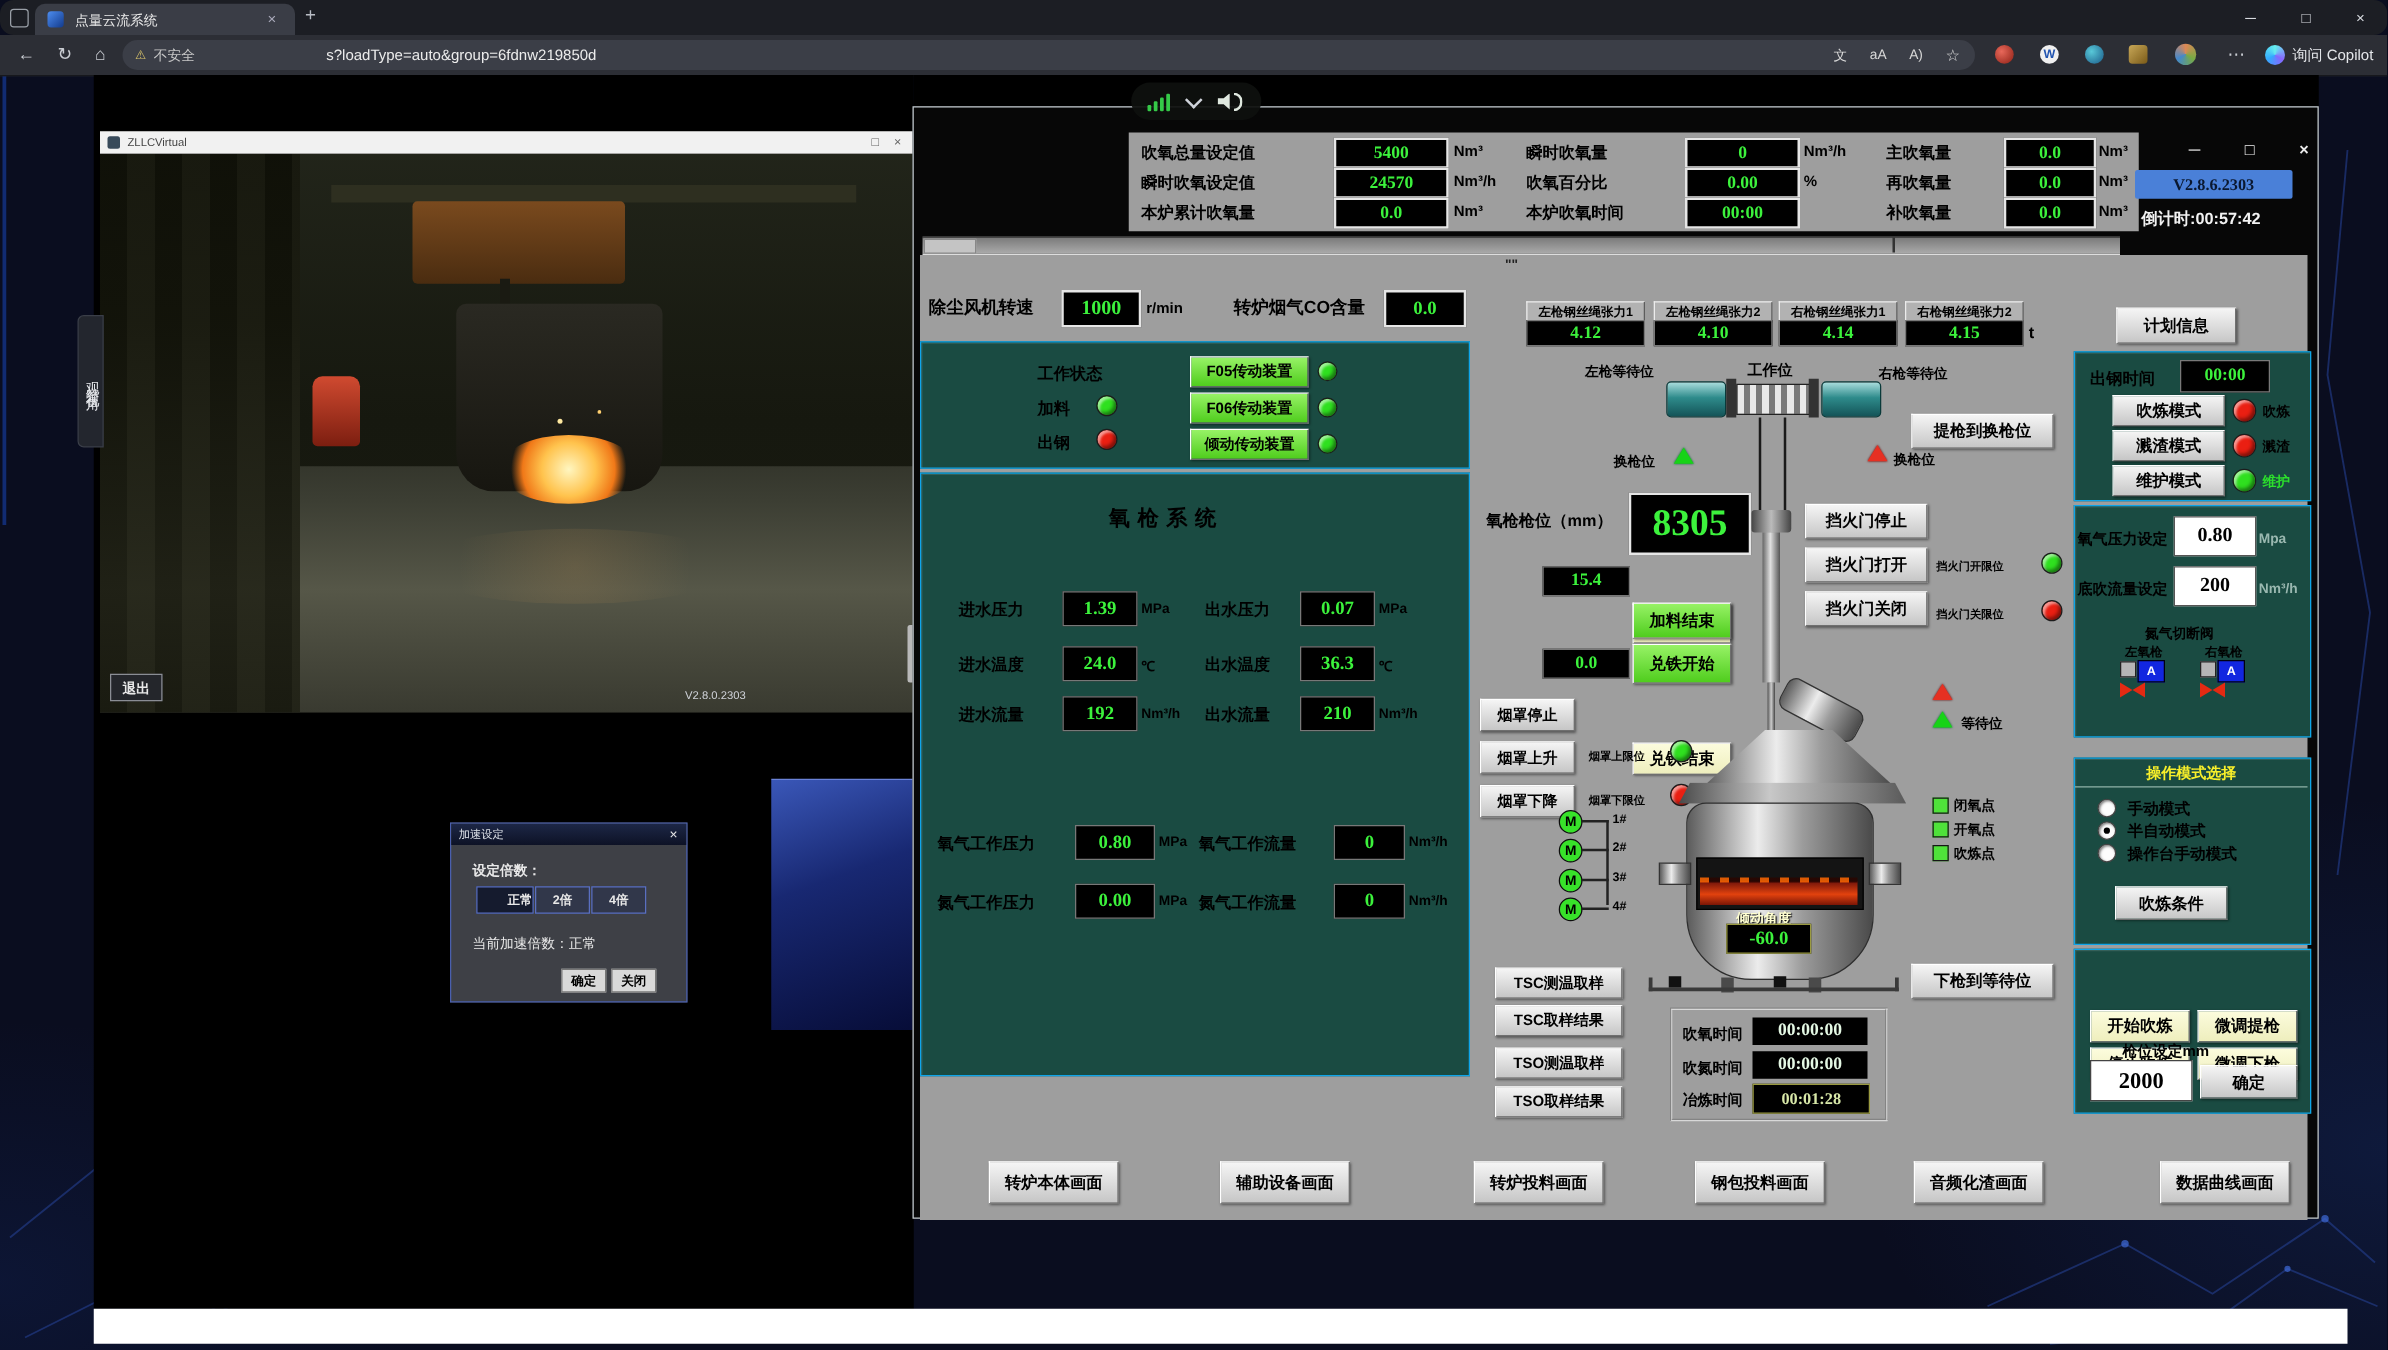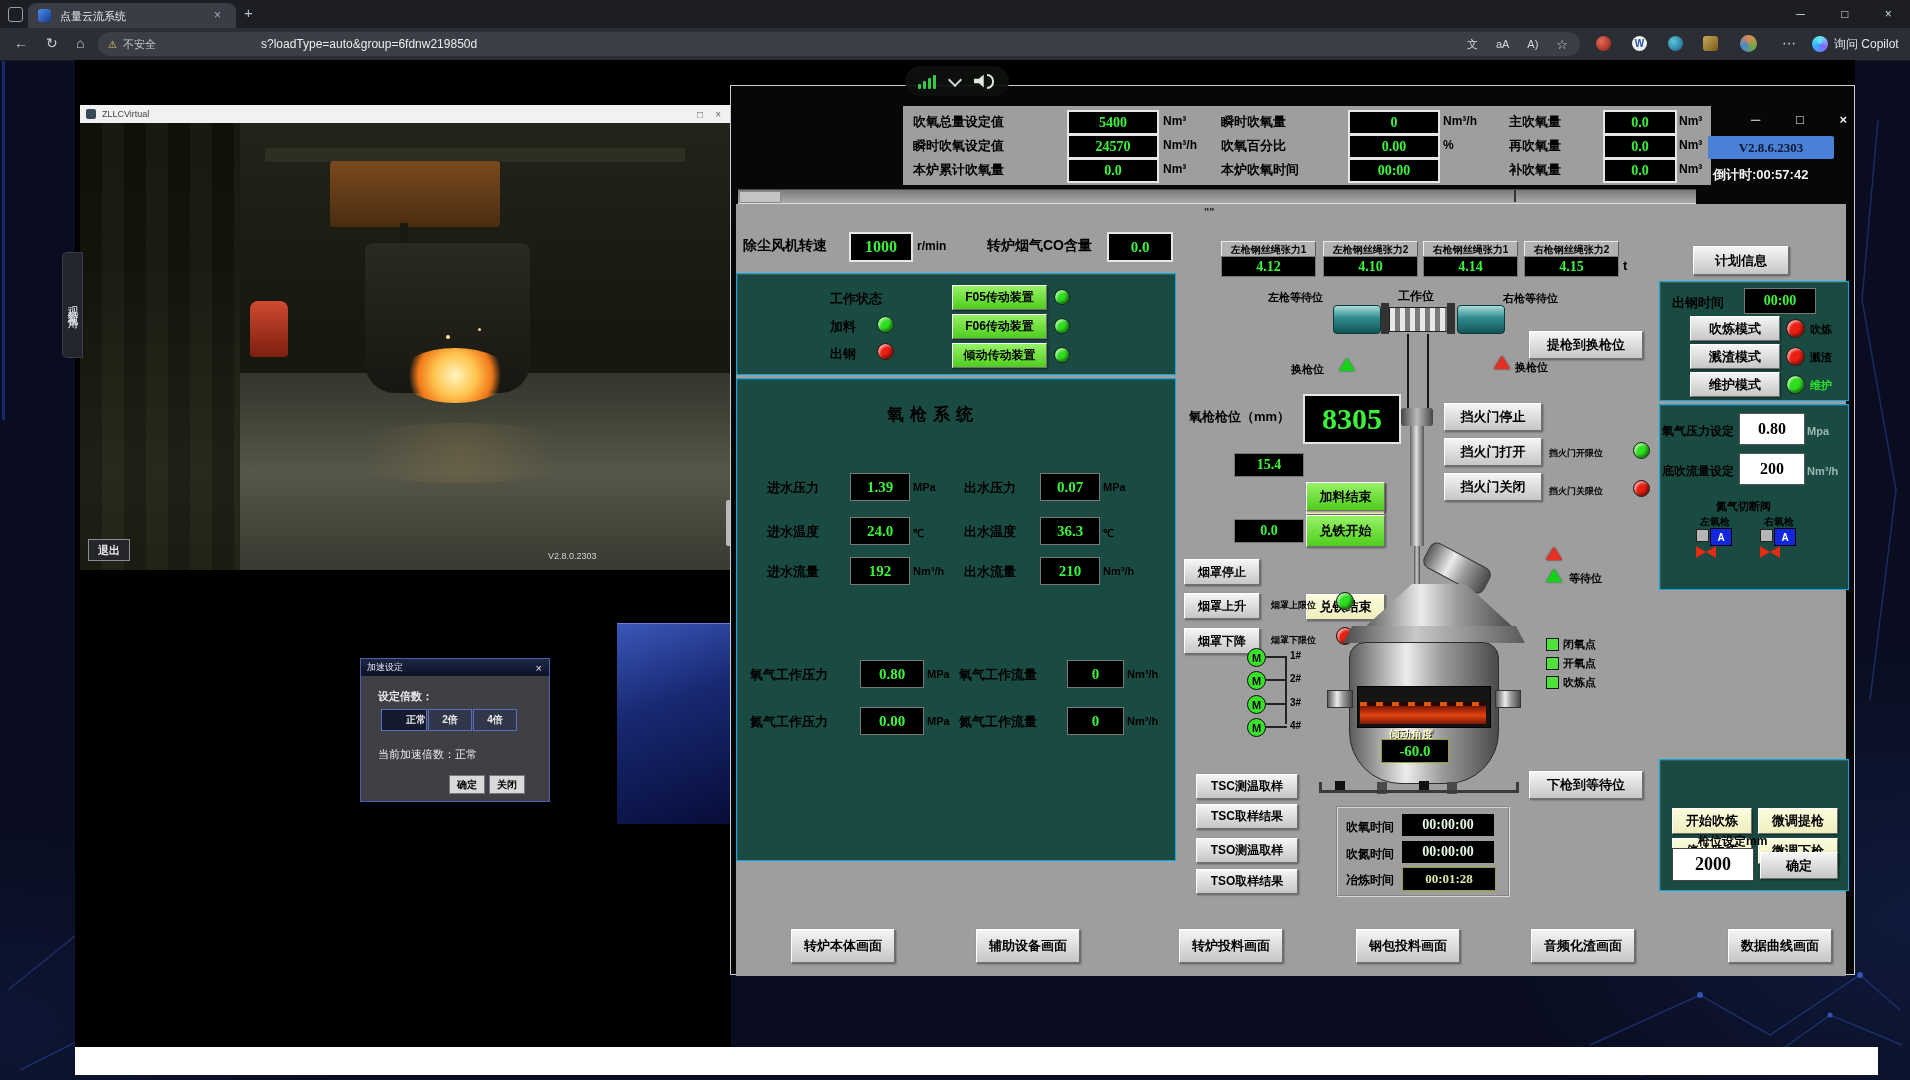--- a/index.html
+++ b/index.html
@@ -34,21 +34,21 @@
   .radio{width:13px;height:13px;border-radius:50%;background:#fdfdfd;border:1px solid #444;
       box-shadow:inset 1px 1px 2px rgba(0,0,0,.5);display:flex;align-items:center;justify-content:center;}
   .radio .pip{width:5px;height:5px;border-radius:50%;background:#000;}
   .chk{width:11px;height:11px;background:#4fe23a;border:1px solid #161616;}
   .mcir{width:17px;height:17px;border-radius:50%;background:#38e22a;border:1px solid #0d0d0d;
       color:#000;font-weight:bold;font-size:11px;display:flex;align-items:center;justify-content:center;}
   .tlab{background:#b2b2b2;border:1px solid #5c5c5c;border-top-color:#ececec;border-left-color:#ececec;
       color:#000;font-weight:bold;font-size:10px;display:flex;align-items:center;justify-content:center;white-space:nowrap;}
   .silver{background:linear-gradient(90deg,#5c5c5c,#ececec 38%,#9c9c9c 62%,#4a4a4a);}
   
-  .tabbar{left:0;top:0;width:1910px;height:28px;background:#1c1e24;}
+  .tabbar{left:0;top:0;width:1910px;height:28px;background:#1c1e24;border-radius:11px;}
   .toolbar{left:0;top:28px;width:1910px;height:32px;background:#2c2e35;border-bottom:1px solid #17181d;}
   .tab{left:28px;top:3px;width:208px;height:25px;background:#3a3d46;border-radius:8px 8px 0 0;color:#e8e8e8;font-size:11px;}
   .urlpill{background:#3b3e47;border-radius:12px;color:#d8d8d8;font-size:12px;}
   .icn{color:#c9ccd2;font-size:14px;}
   
   .hmi{left:730px;top:85px;width:1125px;height:890px;background:#070707;border:1px solid #c7cfd5;box-sizing:border-box;}
   .spk{width:13px;height:13px;clip-path:polygon(0 32%,38% 32%,75% 0,75% 100%,38% 68%,0 68%);background:#dfe8df;}
   .spkarc{width:5px;height:11px;border:2px solid #dfe8df;border-left:none;border-radius:0 8px 8px 0;}
   .chev{width:8px;height:8px;border-right:2px solid #cfd3da;border-bottom:2px solid #cfd3da;transform:rotate(45deg);}
   .bar{background:#35c948;width:3px;border-radius:1px;align-self:flex-end;}
@@ -500,20 +500,36 @@
       <div class="a bow" style="left:46px;top:141px;border-right:10px solid #e42a12"></div>
 
       <div class="a" style="left:100px;top:124px;width:11px;height:11px;background:#b5b5b5;border:1px solid #222"></div>
       <div class="a f" style="left:114px;top:123px;width:20px;height:16px;background:#1226e0;border:1px solid #001;justify-content:center">
         <span style="color:#fff;font-weight:bold;font-size:10px">A</span>
       </div>
       <div class="a bow" style="left:100px;top:141px;border-left:10px solid #e42a12"></div>
       <div class="a bow" style="left:110px;top:141px;border-right:10px solid #e42a12"></div>
     </div>
 
+    <div class="a teal" style="left:928px;top:520px;width:188px;height:148px">
+      <div class="a f" style="left:0;top:0;width:186px;height:22px;border-bottom:1px solid #8fb3a8;justify-content:center">
+        <span style="color:#f8ef2a;font-weight:bold;font-size:12px">操作模式选择</span>
+      </div>
+      <div class="a radio" style="left:18px;top:32px"></div>
+      <span class="a lab" style="left:42px;top:32px;font-size:12.5px">手动模式</span>
+      <div class="a radio" style="left:18px;top:50px">
+          <div class="pip"></div>
+        </div>
+      <span class="a lab" style="left:42px;top:50px;font-size:12.5px">半自动模式</span>
+      <div class="a radio" style="left:18px;top:68px"></div>
+      <span class="a lab" style="left:42px;top:68px;font-size:12.5px">操作台手动模式</span>
+      <div class="a btn3d f13" style="left:32px;top:102px;width:88px;height:25px">
+          <span>吹炼条件</span>
+        </div>
+    </div>
 
     <div class="a teal" style="left:928px;top:673px;width:188px;height:130px">
       <div class="a btn3d cream f13" style="left:12px;top:12px;width:78px;height:24px">
           <span>开始吹炼</span>
         </div>
       <div class="a btn3d cream f13" style="left:98px;top:12px;width:78px;height:24px">
           <span>微调提枪</span>
         </div>
       <div class="a btn3d cream f13" style="left:12px;top:42px;width:78px;height:24px">
           <span>停止吹炼</span>

